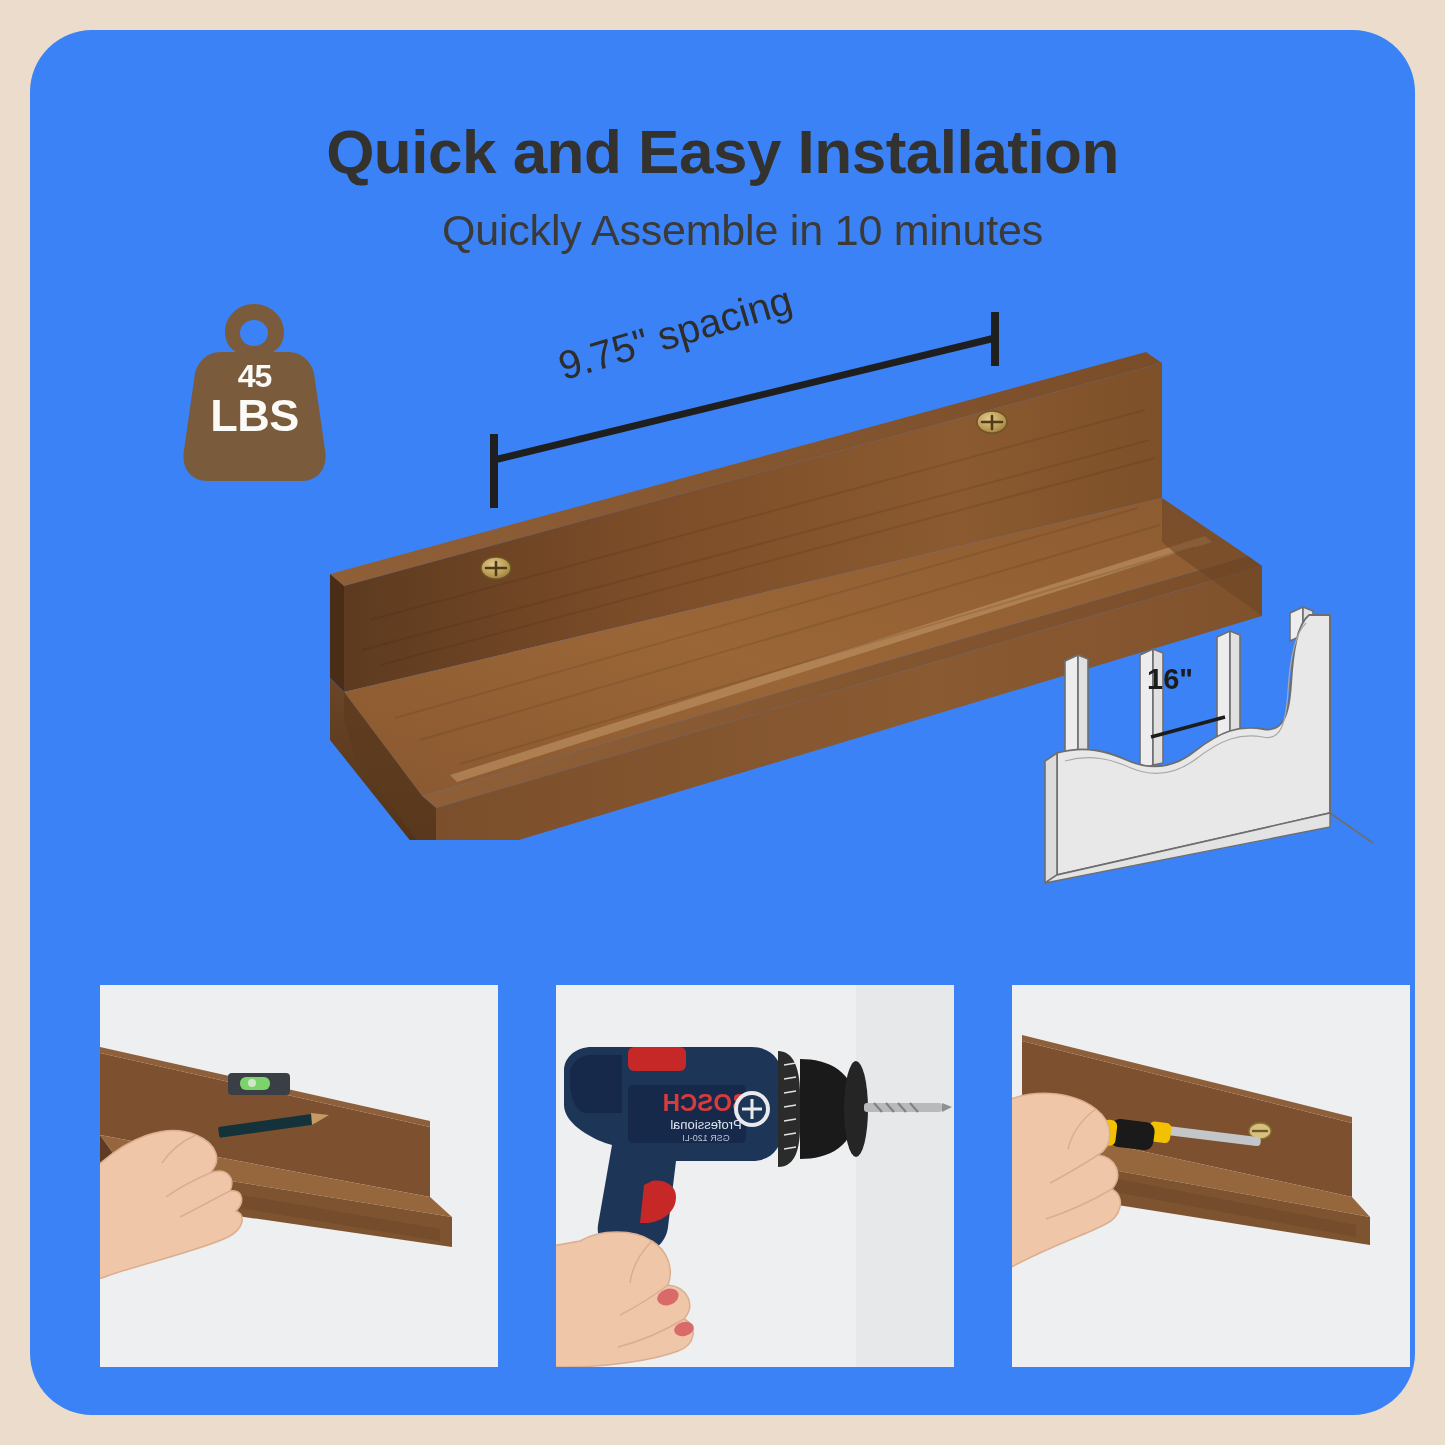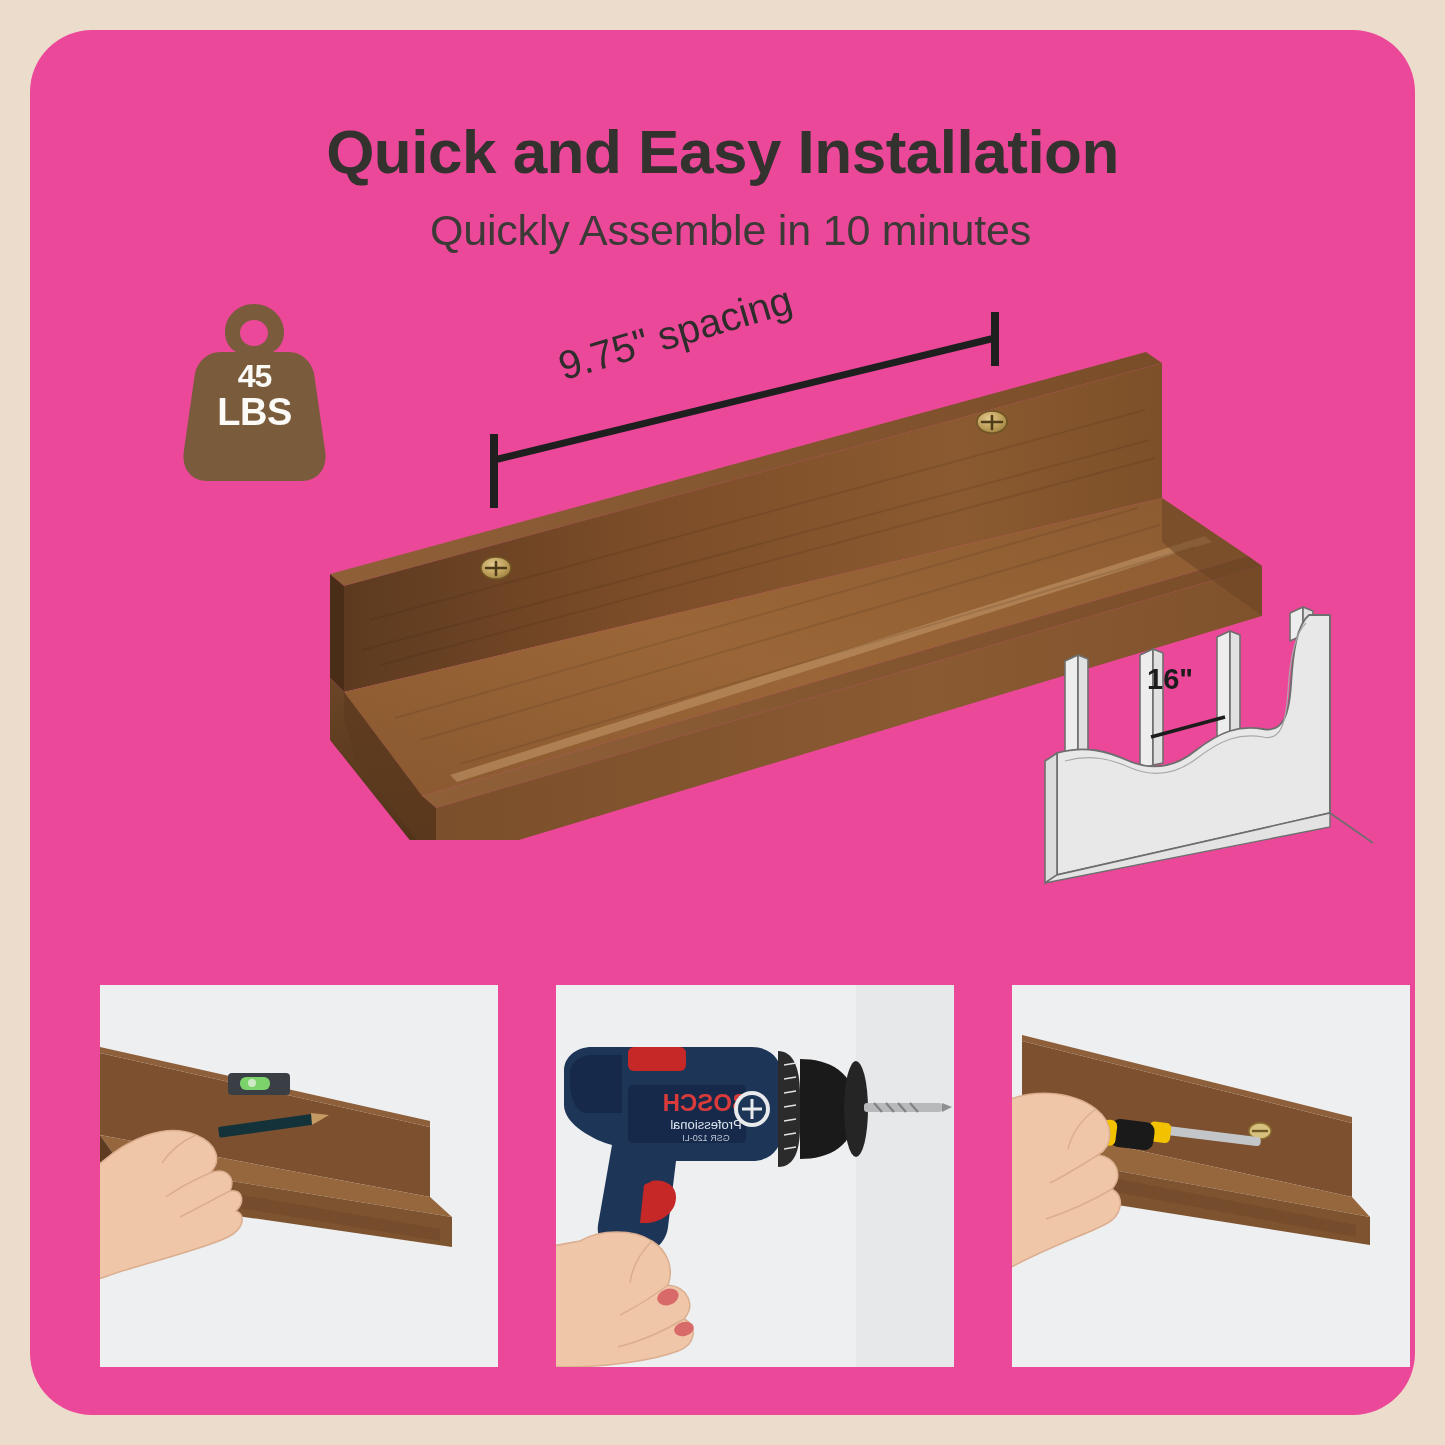--- a/index.html
+++ b/index.html
@@ -7,50 +7,50 @@
     width: 1445px; height: 1445px;
     font-family: "Liberation Sans", sans-serif;
     overflow: hidden;
   }
   body { background: #ecdccc; }
 
   .panel {
     position: absolute;
     left: 30px; top: 30px;
     width: 1385px; height: 1385px;
-    background: #ec4899;
+    background: #3b82f6;
     border-radius: 62px;
     overflow: hidden;
   }
 
   
   .title {
     position: absolute; left: 0; top: 86px; width: 100%;
     text-align: center;
     font-size: 62px; font-weight: 700; letter-spacing: -0.5px;
     color: #33322f;
   }
   .subtitle {
-    position: absolute; left: 0; top: 176px; width: 100%;
+    position: absolute; left: 12px; top: 176px; width: 100%;
     text-align: center;
     font-size: 43px; font-weight: 400; letter-spacing: -0.2px;
     color: #3b3a37;
     padding-left: 16px;
   }
 
   
   .weight-badge { position: absolute; left: 152px; top: 270px; width: 145px; height: 190px; }
   .weight-badge svg { position: absolute; inset: 0; }
   .weight-text {
     position: absolute; left: 0; top: 60px; width: 100%;
     text-align: center; color: #fbfaf7; font-weight: 700;
     line-height: 1.02;
   }
   .weight-text .n { display: block; font-size: 32px; letter-spacing: -1px; }
-  .weight-text .u { display: block; font-size: 38px; letter-spacing: -0.5px; }
+  .weight-text .u { display: block; font-size: 45px; letter-spacing: -0.5px; }
 
   
   .shelf-wrap { position: absolute; left: 270px; top: 290px; width: 990px; height: 520px; }
   .shelf-wrap svg { position: absolute; inset: 0; }
 
   
   .dim-wrap { position: absolute; left: 440px; top: 270px; width: 560px; height: 230px; }
   .dim-wrap svg { position: absolute; inset: 0; }
   .dim-label {
     position: absolute;

